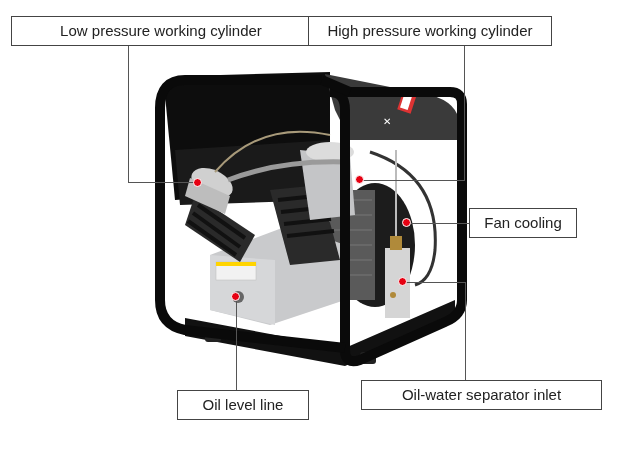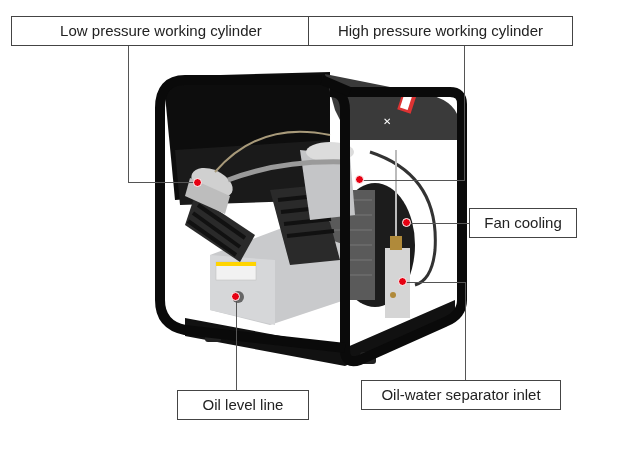--- a/index.html
+++ b/index.html
@@ -116,16 +116,16 @@
 <div class="leader" style="left:403px; top:282px; width:63px; height:1px;"></div>
 <div class="leader" style="left:465px; top:282px; width:1px; height:98px;"></div>
 
 <div class="dot" style="left:193px; top:178px;"></div>
 <div class="dot" style="left:355px; top:175px;"></div>
 <div class="dot" style="left:402px; top:218px;"></div>
 <div class="dot" style="left:231px; top:292px;"></div>
 <div class="dot" style="left:398px; top:277px;"></div>
 
 <div class="label-box" style="left:11px; top:16px; width:300px;">Low pressure working cylinder</div>
-<div class="label-box" style="left:308px; top:16px; width:265px;">High pressure working cylinder</div>
+<div class="label-box" style="left:308px; top:16px; width:244px;">High pressure working cylinder</div>
 <div class="label-box" style="left:469px; top:208px; width:108px;">Fan cooling</div>
 <div class="label-box" style="left:177px; top:390px; width:132px;">Oil level line</div>
-<div class="label-box" style="left:361px; top:380px; width:200px;">Oil-water separator inlet</div>
+<div class="label-box" style="left:361px; top:380px; width:241px;">Oil-water separator inlet</div>
 
 </body></html>

